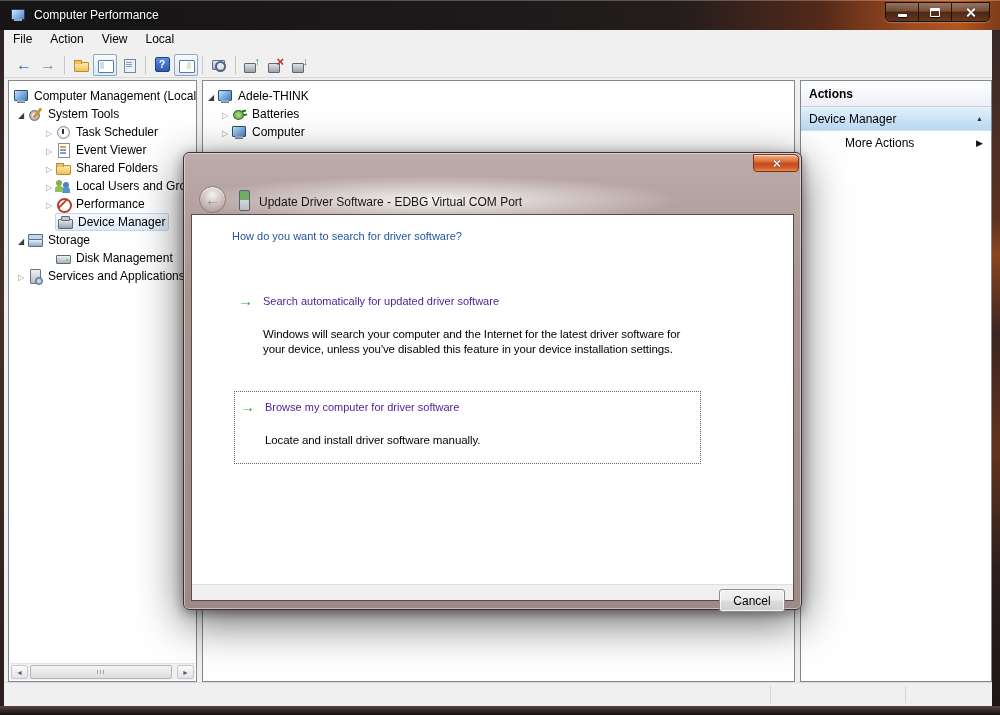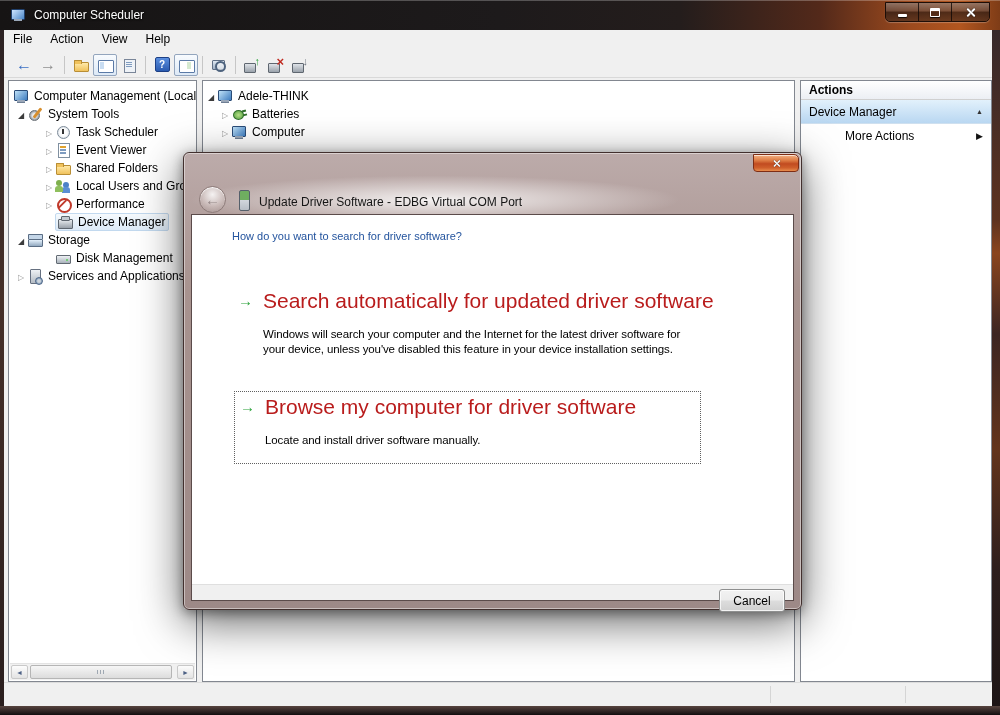--- a/index.html
+++ b/index.html
@@ -94,21 +94,21 @@
   .trow{height:18px;display:flex;align-items:center}
   .exp{width:12px;flex:none;text-align:center;line-height:1}
   .exp.collapsed::before{content:"▷";font-size:8px;color:#9a9a9a}
   .exp.expanded::before{content:"◢";font-size:8px;color:#3c3c3c}
   .sel-wrap{display:flex;align-items:center;padding:0 3px 0 1px;border:1px solid transparent;border-radius:2px}
   .selected .sel-wrap{background:linear-gradient(#f6fafd,#ddeaf7);border-color:#c2d9ef}
   .d0{padding-left:4px}.d1{padding-left:6px}.d2{padding-left:34px}
   .mid-d0{padding-left:2px}.mid-d1{padding-left:16px}
 
   
-  .actions-header{height:19px;background:linear-gradient(#ffffff,#eceff4);border-bottom:1px solid #d0d0d0;display:flex;align-items:center;padding-left:8px;font-weight:bold}
+  .actions-header{height:26px;background:linear-gradient(#ffffff,#eceff4);border-bottom:1px solid #d0d0d0;display:flex;align-items:center;padding-left:8px;font-weight:bold}
   .actions-group{height:24px;background:linear-gradient(#e2f1fc,#b9d7f1);border-bottom:1px solid #cfe0ef;display:flex;align-items:center;padding:0 8px}
   .actions-group .lbl{flex:1}
   .caret-up{font-size:7px;color:#333}
   .actions-more{height:23px;display:flex;align-items:center;padding:0 8px 0 44px}
   .actions-more .lbl{flex:1}
   .caret-right{font-size:9px;color:#111}
 
   
   .hscroll{position:absolute;left:1px;right:1px;bottom:1px;height:17px;background:#f1f1f1;border-top:1px solid #e3e3e3}
   .hs-btn{position:absolute;top:1px;bottom:1px;width:17px;background:linear-gradient(#fdfdfd,#e3e3e3);border:1px solid #c9c9c9;border-radius:2px;display:flex;align-items:center;justify-content:center;font-size:7px;color:#4d6185}
@@ -141,35 +141,35 @@
     display:flex;align-items:center;justify-content:center}
   .glyph-x.sm{transform:scale(.8)}
   .dlg-main{position:absolute;left:7px;top:61px;width:603px;height:387px;border:1px solid #5b4b4a;background:#fff}
   .dlg-body{position:absolute;left:0;right:0;top:0;bottom:32px;background:#fff}
   .dlg-heading{position:absolute;left:40px;top:15px;font-size:11px;color:#24549e}
   .option{position:absolute;display:flex;align-items:flex-start}
   .opt1{left:46px;top:76px;width:480px}
   .focus-box{position:absolute;left:42px;top:176px;width:467px;height:73px;border:1px dotted #606060}
   .opt2{left:5px;top:5px;width:450px;position:absolute;display:flex}
   .go-arrow{flex:none;width:17px;margin-right:8px;color:#2da33c;font-weight:bold;font-size:15px;line-height:20px}
-  .opt-title{font-size:21px;color:#b91c1c;line-height:20px}
+  .opt-title{font-size:11px;color:#4c1d95;line-height:20px}
   .opt-desc{font-size:11.5px;color:#000;line-height:15px;margin-top:16px;width:436px;letter-spacing:-.1px}
   .dlg-footer{position:absolute;left:0;right:0;bottom:0;height:16px;background:#f0f0f0;border-top:1px solid #dfdfdf}
   .btn-cancel{position:absolute;right:8px;top:4px;width:66px;height:23px;font-family:"Liberation Sans",sans-serif;font-size:12px;color:#000;
     background:linear-gradient(#f2f2f2,#ebebeb 48%,#dddddd 52%,#cfcfcf);border:1px solid #8e8f8f;border-radius:3px;
     box-shadow:inset 0 0 0 1px rgba(255,255,255,.75)}
 </style>
 </head>
 <body>
 
 <div class="win">
 
   <div class="titlebar">
     <span class="win-icon"></span>
-    <span class="win-title">Computer Scheduler</span>
+    <span class="win-title">Computer Performance</span>
     <div class="caption-group">
       <div class="cap">
           <span class="glyph-min"></span>
         </div>
       <div class="cap">
           <span class="glyph-max"></span>
         </div>
       <div class="cap close">
           <span class="glyph-x"></span>
         </div>
@@ -178,21 +178,21 @@
 
   <div class="frame-left"></div>
   <div class="frame-right"></div>
   <div class="frame-bottom"></div>
   <div class="client"></div>
 
   <div class="menubar">
     <span class="menu-item">File</span>
     <span class="menu-item">Action</span>
     <span class="menu-item">View</span>
-    <span class="menu-item">Help</span>
+    <span class="menu-item">Local</span>
   </div>
 
   <div class="toolbar">
     <div class="tb">
         <span class="arrow-blue">←</span>
       </div>
     <div class="tb">
         <span class="arrow-gray">→</span>
       </div>
     <div class="tb-sep"></div>

